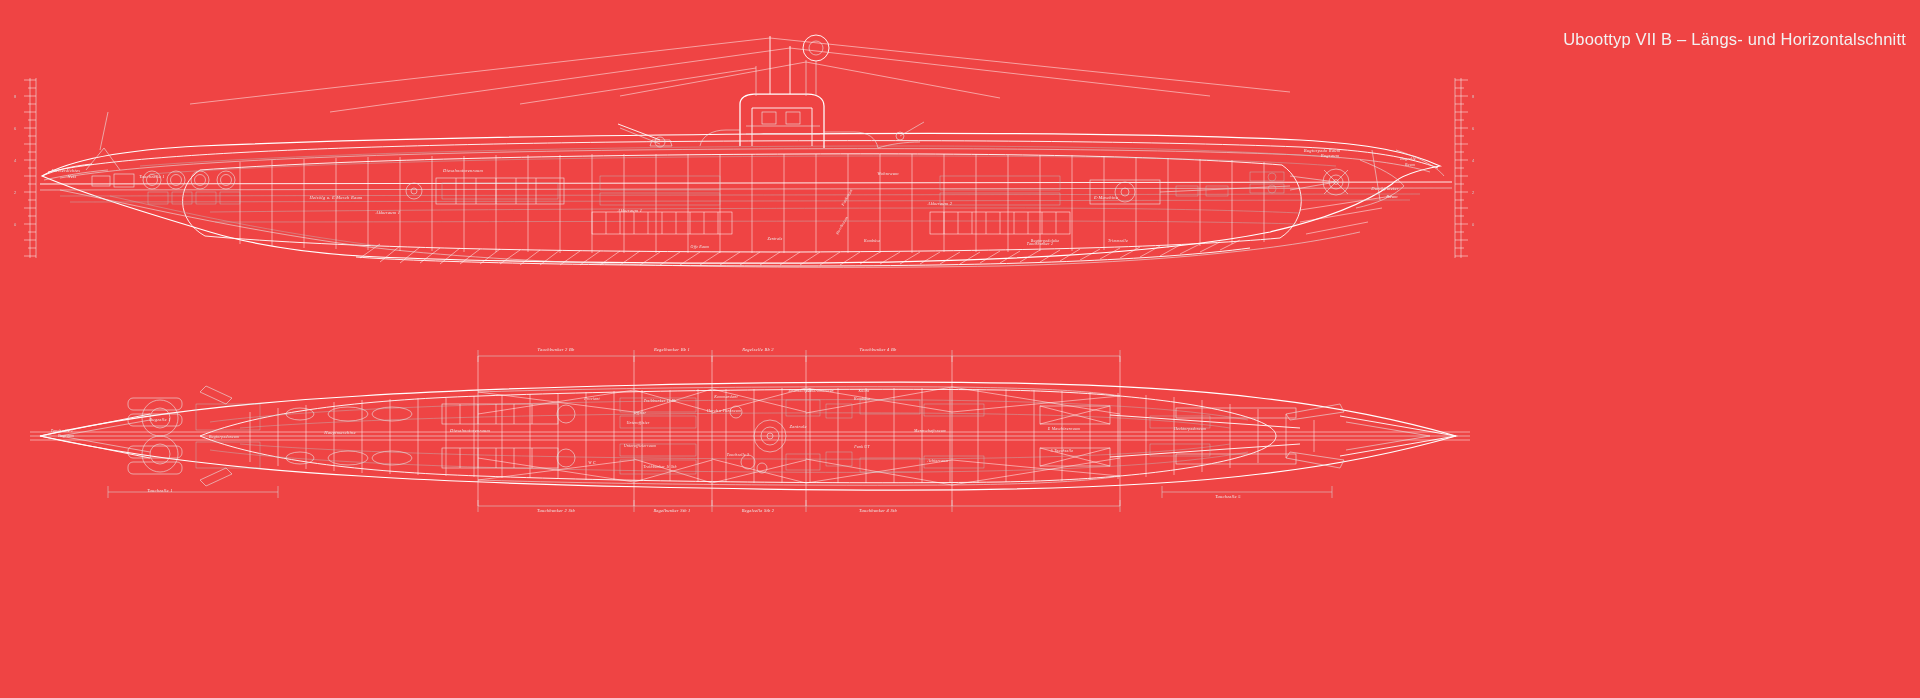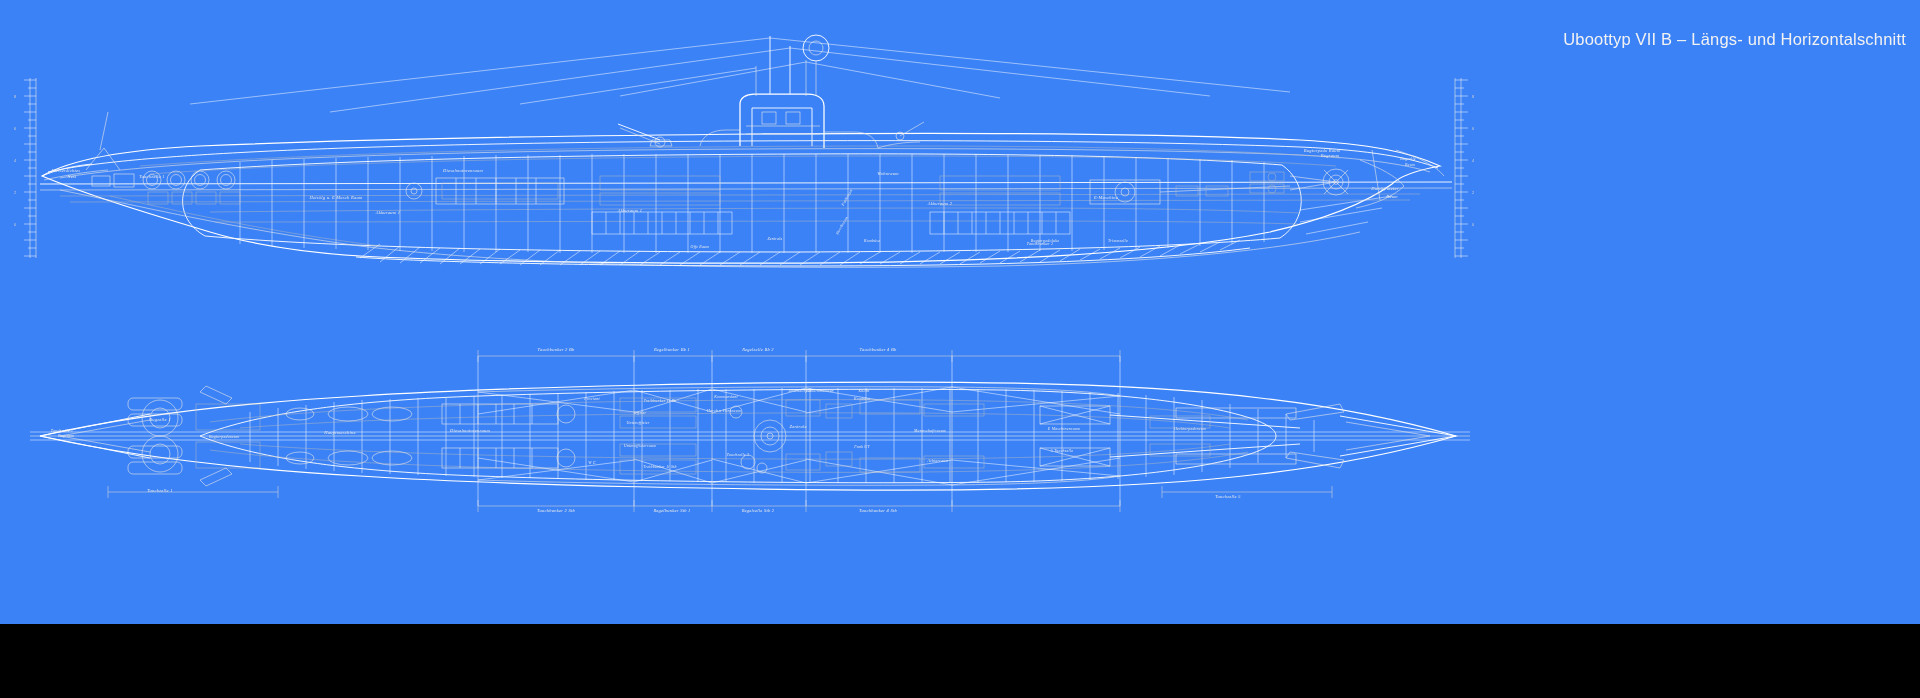--- a/index.html
+++ b/index.html
@@ -1,18 +1,18 @@
 <!DOCTYPE html>
 <html><head>
 <meta charset="utf-8">
 <title>Uboottyp VII B</title>
 <style>
   html,body{margin:0;padding:0;background:#000;}
   body{width:1920px;height:698px;overflow:hidden;font-family:"Liberation Sans",sans-serif;}
-  #stage{position:relative;width:1920px;height:624px;background:#3b82f6;}
+  #stage{position:relative;width:1920px;height:698px;background:#ef4444;}
   #title{
     position:absolute; right:14px; top:30px;
     color:#f2f2f2; font-size:16.5px; letter-spacing:.2px;
     white-space:nowrap; font-family:"Liberation Sans",sans-serif;
   }
   svg{position:absolute;left:0;top:0;width:1920px;height:698px;display:block;}
   .hair{stroke:#ffffff;stroke-width:.5;fill:none;}
   .thin{stroke:#e8e8e8;stroke-width:.6;fill:none;}
   .med{stroke:#ffffff;stroke-width:.9;fill:none;}
   .hull{stroke:#ffffff;stroke-width:1.25;fill:none;}

